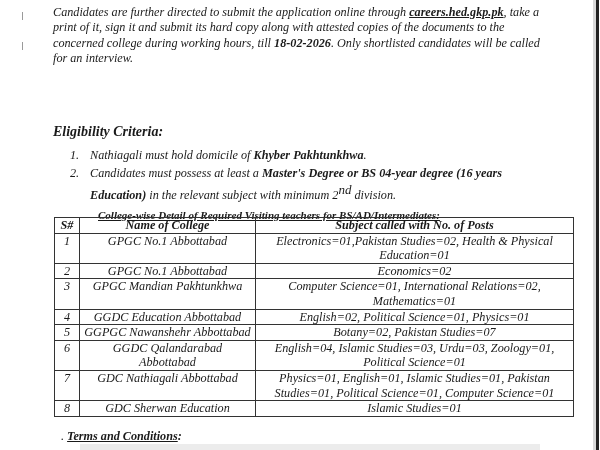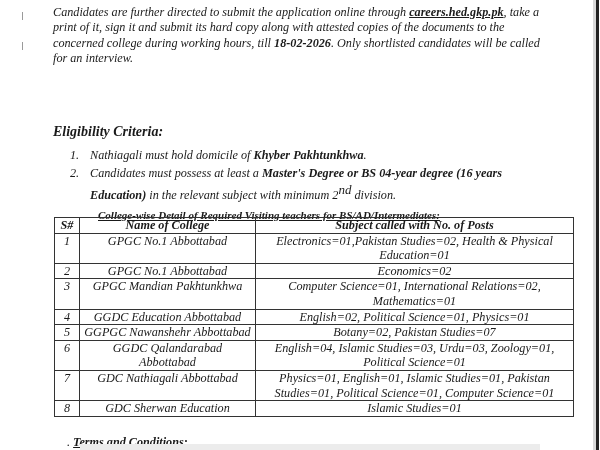--- a/index.html
+++ b/index.html
@@ -25,21 +25,21 @@
   table.colleges {
     position: absolute; left: 54px; top: 217px; width: 520px;
     border-collapse: collapse; font-size: 12.2px; line-height: 14.6px;
   }
   table.colleges td, table.colleges th {
     border: 1px solid #333; padding: 0 4px; vertical-align: top; text-align: center;
   }
   table.colleges th { font-weight: bold; }
   table.colleges td.sn, table.colleges th.sn { text-align: center; width: 20px; padding: 0 2px; }
   table.colleges td.college, table.colleges th.college { width: 167px; }
-  .terms { position: absolute; left: 53px; top: 421px; font-size: 12.2px; font-weight: bold; margin: 14px; }
+  .terms { position: absolute; left: 53px; top: 421px; font-size: 12.2px; font-weight: bold; margin: 8px; }
   .terms .dot { font-weight: normal; }
   .terms .label { text-decoration: underline; }
   .bottom-fade { position: absolute; left: 80px; top: 444px; width: 460px; height: 6px; background: #ececec; }
 </style>
 </head>
 <body>
 
 <div class="page">
   <div class="margin-mark" style="top:12px"></div>
   <div class="margin-mark" style="top:42px"></div>

